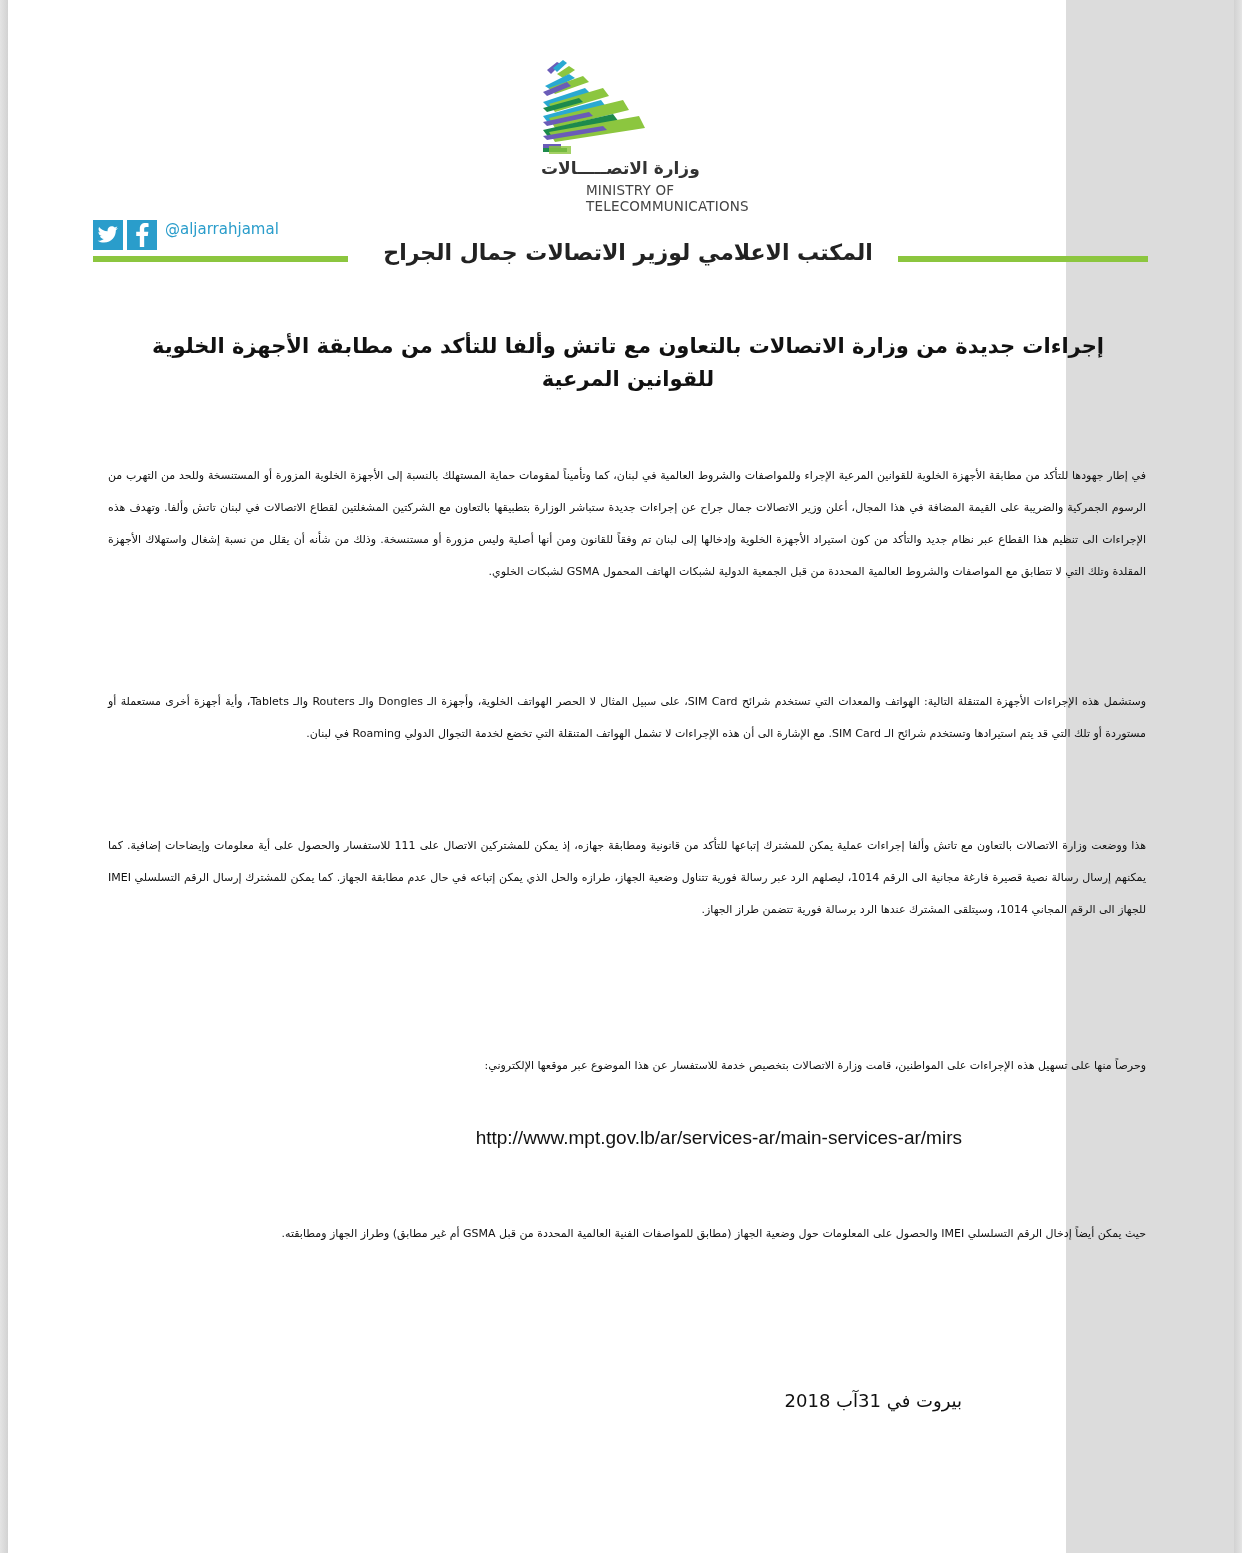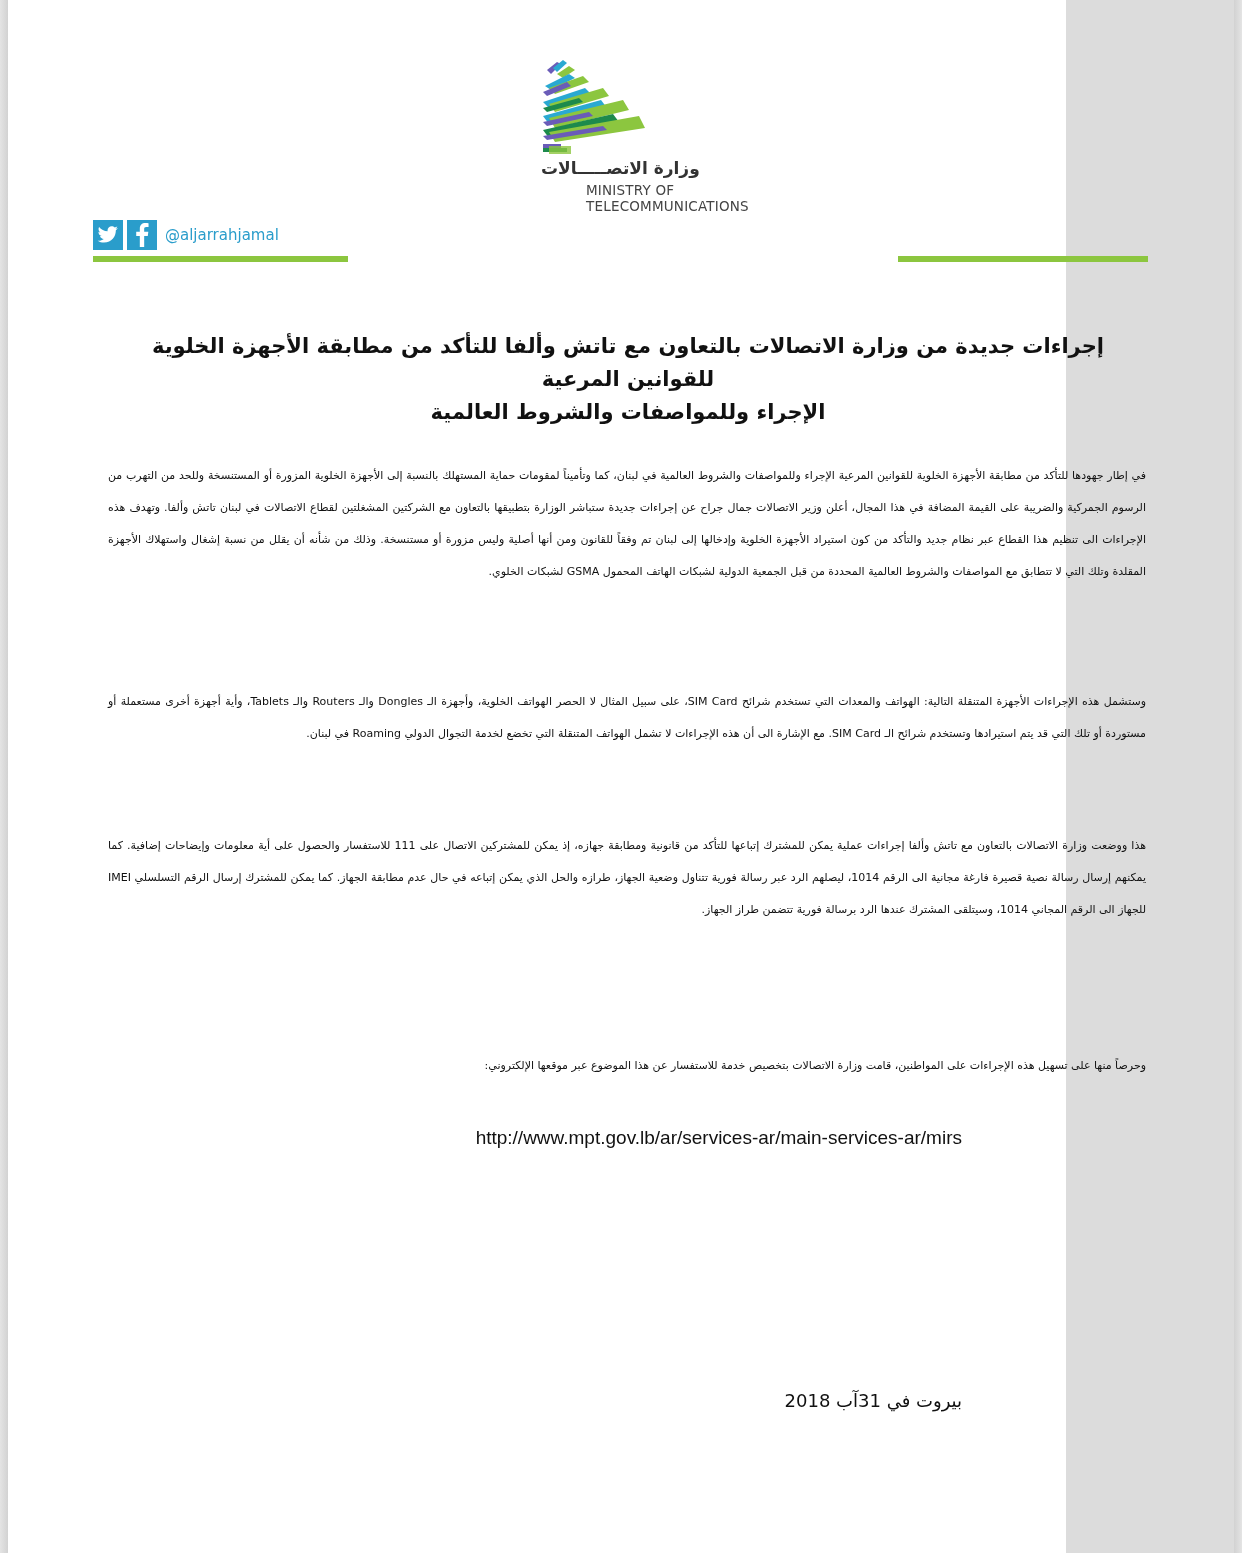--- a/index.html
+++ b/index.html
@@ -53,21 +53,21 @@
       line-height: 16px;
       color: #444;
       letter-spacing: 0.2px;
       margin-left: 44px;
     }
 
     
     .social {
       position: absolute;
       left: 85px; top: 220px;
-      display: flex; align-items: center;
+      display: flex; 
     }
     .soc-icon {
       width: 30px; height: 30px;
       background: #2a9dcb;
       margin-right: 4px;
       display: flex; align-items: center; justify-content: center;
     }
     .handle {
       margin-left: 4px;
       font-family: "DejaVu Sans", sans-serif;
@@ -193,27 +193,28 @@
     </div>
     <div class="soc-icon">
       <svg width="14" height="24" viewBox="0 0 12 22">
         <path d="M8 22V12h3.3l.5-3.9H8V5.6c0-1.1.3-1.9 1.9-1.9H12V.2C11.6.1 10.4 0 9 0 6 0 4 1.8 4 5.2v2.9H.7V12H4v10h4z" fill="#fff"></path>
       </svg>
     </div>
     <span class="handle">@aljarrahjamal</span>
   </div>
 
   <div class="band-line" style="left:85px; width:255px;"></div>
+  <div class="band-title">المكتب الاعلامي لوزير الاتصالات جمال الجراح</div>
   <div class="band-line" style="left:890px; width:250px;"></div>
 
   <div class="headline">
     <div>إجراءات جديدة من وزارة الاتصالات بالتعاون مع تاتش وألفا للتأكد من مطابقة الأجهزة الخلوية للقوانين المرعية</div>
-    <div>الإجراء وللمواصفات والشروط العالمية</div>
   </div>
 
   <p class="body p1">في إطار جهودها للتأكد من مطابقة الأجهزة الخلوية للقوانين المرعية الإجراء وللمواصفات والشروط العالمية في لبنان، كما وتأميناً لمقومات حماية المستهلك بالنسبة إلى الأجهزة الخلوية المزورة أو المستنسخة وللحد من التهرب من الرسوم الجمركية والضريبة على القيمة المضافة في هذا المجال، أعلن وزير الاتصالات جمال جراح عن إجراءات جديدة ستباشر الوزارة بتطبيقها بالتعاون مع الشركتين المشغلتين لقطاع الاتصالات في لبنان تاتش وألفا. وتهدف هذه الإجراءات الى تنظيم هذا القطاع عبر نظام جديد والتأكد من كون استيراد الأجهزة الخلوية وإدخالها إلى لبنان تم وفقاً للقانون ومن أنها أصلية وليس مزورة أو مستنسخة. وذلك من شأنه أن يقلل من نسبة إشغال واستهلاك الأجهزة المقلدة وتلك التي لا تتطابق مع المواصفات والشروط العالمية المحددة من قبل الجمعية الدولية لشبكات الهاتف المحمول GSMA لشبكات الخلوي.</p>
   <p class="body p2">وستشمل هذه الإجراءات الأجهزة المتنقلة التالية: الهواتف والمعدات التي تستخدم شرائح SIM Card، على سبيل المثال لا الحصر الهواتف الخلوية، وأجهزة الـ Dongles والـ Routers والـ Tablets، وأية أجهزة أخرى مستعملة أو مستوردة أو تلك التي قد يتم استيرادها وتستخدم شرائح الـ SIM Card. مع الإشارة الى أن هذه الإجراءات لا تشمل الهواتف المتنقلة التي تخضع لخدمة التجوال الدولي Roaming في لبنان.</p>
   <p class="body p3">هذا ووضعت وزارة الاتصالات بالتعاون مع تاتش وألفا إجراءات عملية يمكن للمشترك إتباعها للتأكد من قانونية ومطابقة جهازه، إذ يمكن للمشتركين الاتصال على 111 للاستفسار والحصول على أية معلومات وإيضاحات إضافية. كما يمكنهم إرسال رسالة نصية قصيرة فارغة مجانية الى الرقم 1014، ليصلهم الرد عبر رسالة فورية تتناول وضعية الجهاز، طرازه والحل الذي يمكن إتباعه في حال عدم مطابقة الجهاز. كما يمكن للمشترك إرسال الرقم التسلسلي IMEI للجهاز الى الرقم المجاني 1014، وسيتلقى المشترك عندها الرد برسالة فورية تتضمن طراز الجهاز.</p>
   <p class="body p4">وحرصاً منها على تسهيل هذه الإجراءات على المواطنين، قامت وزارة الاتصالات بتخصيص خدمة للاستفسار عن هذا الموضوع عبر موقعها الإلكتروني:</p>
   <div class="url">http://www.mpt.gov.lb/ar/services-ar/main-services-ar/mirs</div>
+  <p class="body p5">حيث يمكن أيضاً إدخال الرقم التسلسلي IMEI والحصول على المعلومات حول وضعية الجهاز (مطابق للمواصفات الفنية العالمية المحددة من قبل GSMA أم غير مطابق) وطراز الجهاز ومطابقته.</p>
   <div class="dateline">بيروت في 31آب 2018</div>
 
 </div>
 
 </body></html>

